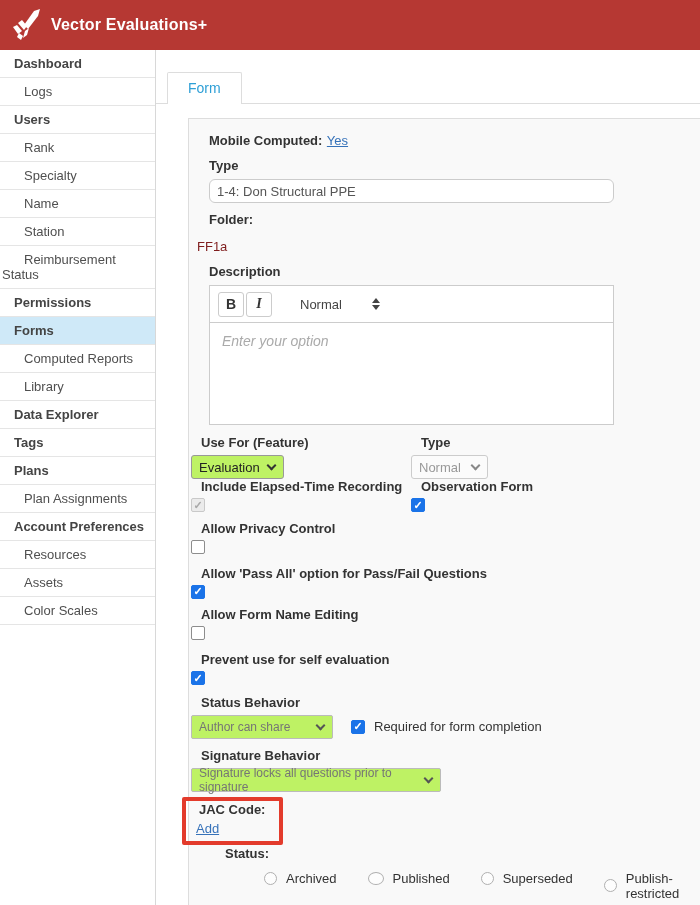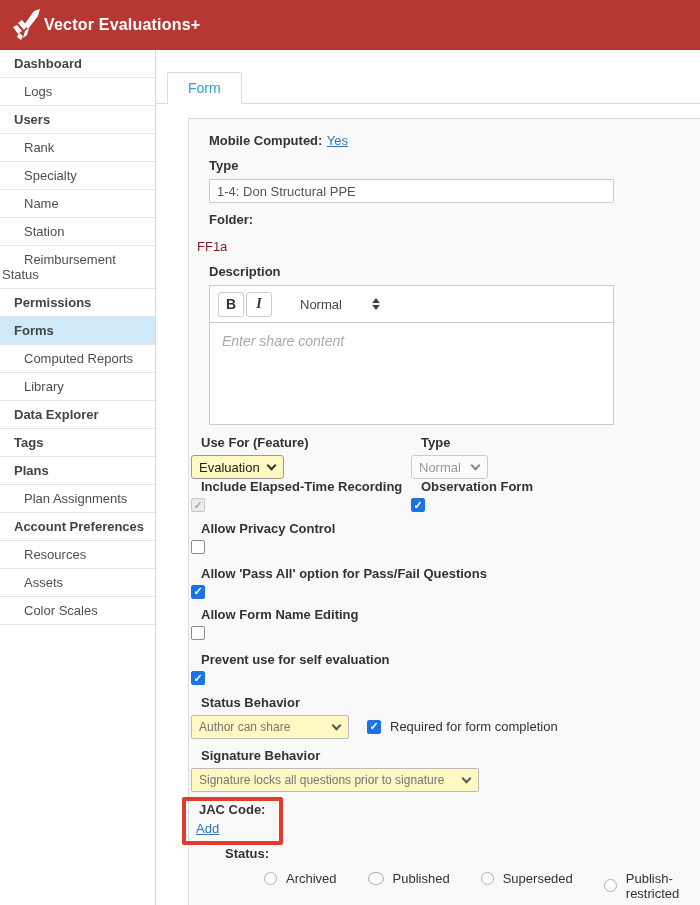--- a/index.html
+++ b/index.html
@@ -1,21 +1,21 @@
 <!DOCTYPE html>
 <html><head>
 <meta charset="utf-8">
 <style>
   * { box-sizing: border-box; margin: 0; padding: 0; }
   html,body { width: 700px; height: 905px; background: #fff;
     font-family: "Liberation Sans", sans-serif; color: #333; overflow: hidden; }
 
   
   .header { height: 50px; background: #b63833; display: flex; align-items: center;
-    padding-left: 10px; gap: 2px; }
+    padding-left: 10px; gap: 9px; }
   .logo svg { display: block; }
   .app-title { color: #fff; font-size: 16px; font-weight: bold; letter-spacing: .2px; }
 
   
   .layout { display: flex; height: 855px; }
   .sidebar { width: 156px; border-right: 1px solid #d8d8d8; background: #fff; flex: none; }
   .snav { font-size: 13px; color: #4f4f4f; padding: 6px 4px 6px 14px; line-height: 15px;
     border-bottom: 1px solid #e5e5e5; cursor: pointer; }
   .snav.bold { font-weight: bold; color: #444; }
   .snav.sub { padding-left: 24px; }
@@ -33,21 +33,21 @@
   
   .panel { margin: 14px 0 0 32px; border: 1px solid #ddd; border-right: none;
     background: #f9f9f9; padding: 12px 20px 16px 20px; }
 
   .lbl { font-size: 13px; font-weight: bold; color: #333; }
   .row-gap { margin-top: 9px; }
 
   a.link { color: #3672b9; text-decoration: underline; font-size: 13px; cursor: pointer; }
 
   .name-input { width: 405px; height: 24px; border: 1px solid #ccc; background: #fff;
-    color: #555; font-size: 13px; padding: 0 7px; margin-top: 6px; border-radius: 1px;
+    color: #555; font-size: 13px; padding: 0 7px; margin-top: 6px; border-radius: 6px;
     font-family: "Liberation Sans", sans-serif; display: block; }
 
   .folder-val { font-size: 13px; color: #7f1d1d; margin: 12px 0 0 -12px; }
 
   
   .editor { width: 405px; border: 1px solid #ccc; background: #fff; margin-top: 6px; }
   .editor-toolbar { display: flex; align-items: center; padding: 6px 8px;
     border-bottom: 1px solid #ccc; height: 37px; }
   .tb-btn { width: 26px; height: 25px; border: 1px solid #ccc; border-radius: 3px;
     background: #fff; display: flex; align-items: center; justify-content: center;
@@ -62,21 +62,21 @@
   .tri-dn { width: 0; height: 0; border-left: 4px solid transparent; border-right: 4px solid transparent;
     border-top: 5px solid #444; }
   .editor-body { height: 101px; padding: 9px 12px; }
   .editor-ph { font-size: 14px; font-style: italic; color: #aaa; }
 
   
   .lower { margin-left: -8px; }
   .ctrl-out { margin-left: -10px; }
 
   .sel { display: inline-flex; align-items: center; justify-content: space-between;
-    height: 24px; border: 1px solid #999; border-radius: 3px; background: #fef9c3;
+    height: 24px; border: 1px solid #999; border-radius: 3px; background: #bef264;
     font-size: 13px; color: #222; padding: 0 7px; cursor: pointer; }
   .sel .chev { width: 7px; height: 7px; border-right: 2px solid #333; border-bottom: 2px solid #333;
     transform: rotate(45deg); margin: -3px 1px 0 8px; flex: none; }
   .sel.disabled { border-color: #ccc; color: #999; background: #fbfbfb; }
   .sel.disabled .chev { border-color: #888; }
   .sel.gray { border-color: #bbb; border-radius: 2px; color: #757575; font-size: 12px; }
   .sel.gray .chev { border-color: #555; }
 
   .two-col { display: flex; }
   .col1 { width: 220px; flex: none; }
@@ -174,21 +174,21 @@
         <div class="editor-toolbar">
           <span class="tb-btn tb-bold">B</span>
           <span class="tb-btn tb-italic">I</span>
           <span class="tb-style">Normal</span>
           <span class="tb-arrows">
             <span class="tri-up"></span>
               <span class="tri-dn"></span>
           </span>
         </div>
         <div class="editor-body">
-          <span class="editor-ph">Enter share content</span>
+          <span class="editor-ph">Enter your option</span>
         </div>
       </div>
 
       <div class="lower">
         <div class="two-col" style="margin-top:10px">
           <div class="col1">
             <div class="lbl">Use For (Feature)</div>
             <span class="sel ctrl-out" style="width:93px;margin-top:5px">
               <span>Evaluation</span>
               <span class="chev"></span>
@@ -230,34 +230,34 @@
         </div>
 
         <div style="margin-top:8px">
           <div class="lbl">Prevent use for self evaluation</div>
           <span class="cb cb-gap ctrl-out checked" style="display:inline-flex"></span>
         </div>
 
         <div style="margin-top:9px">
           <div class="lbl">Status Behavior</div>
           <div style="display:flex;align-items:center;margin-top:5px">
-            <span class="sel gray ctrl-out" style="width:158px">
+            <span class="sel gray ctrl-out" style="width:142px">
               <span>Author can share</span>
               <span class="chev"></span>
             </span>
             <span class="inline-check">
               <span class="cb checked"></span>
               <span class="txt">Required for form completion</span>
             </span>
           </div>
         </div>
 
         <div style="margin-top:9px">
           <div class="lbl">Signature Behavior</div>
-          <span class="sel gray ctrl-out" style="width:288px;margin-top:5px">
+          <span class="sel gray ctrl-out" style="width:250px;margin-top:5px">
             <span>Signature locks all questions prior to signature</span>
             <span class="chev"></span>
           </span>
         </div>
 
         <div class="jac">
           <div class="red-box"></div>
           <div class="lbl">JAC Code:</div>
           <a class="link">Add</a>
         </div>

